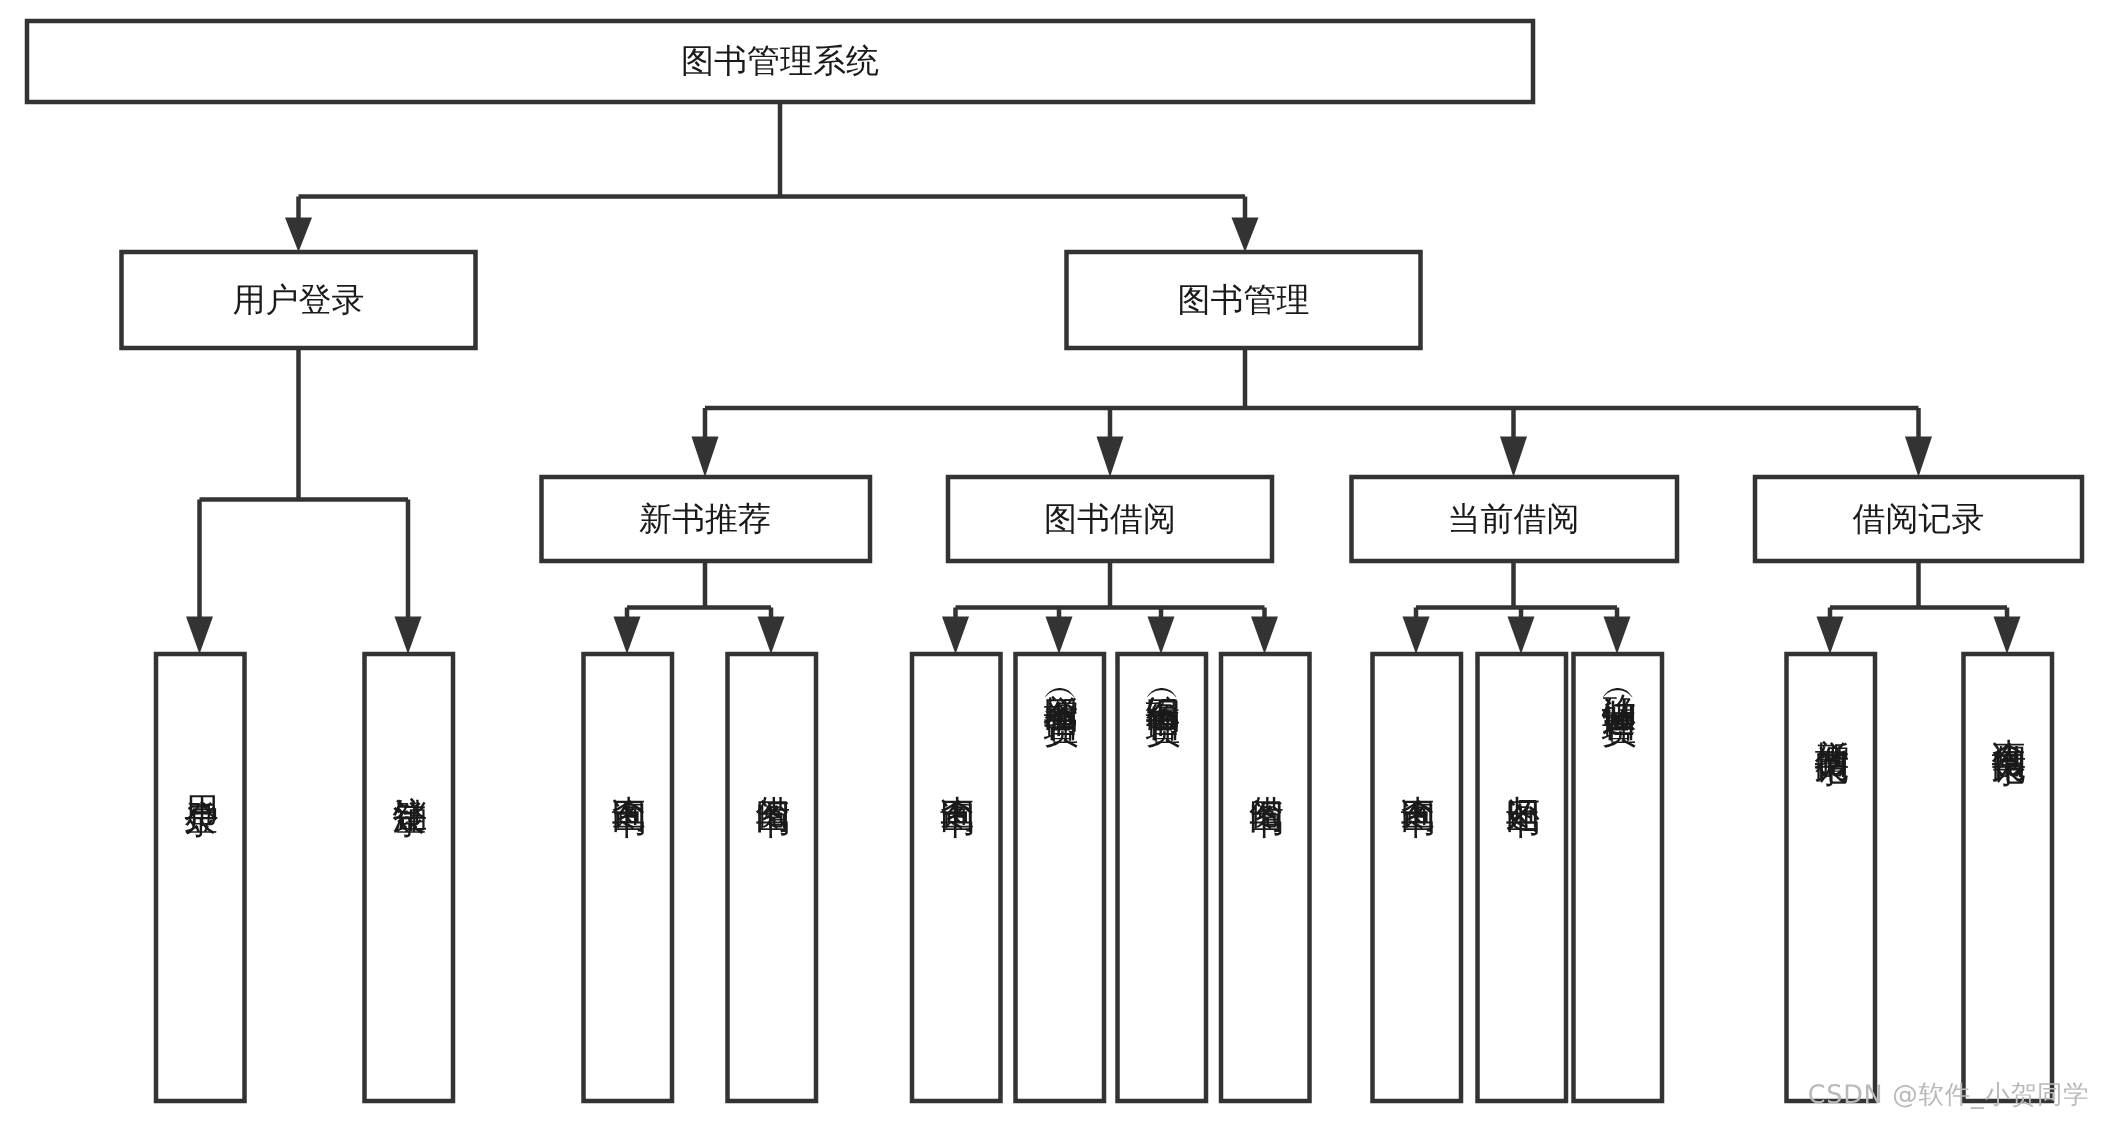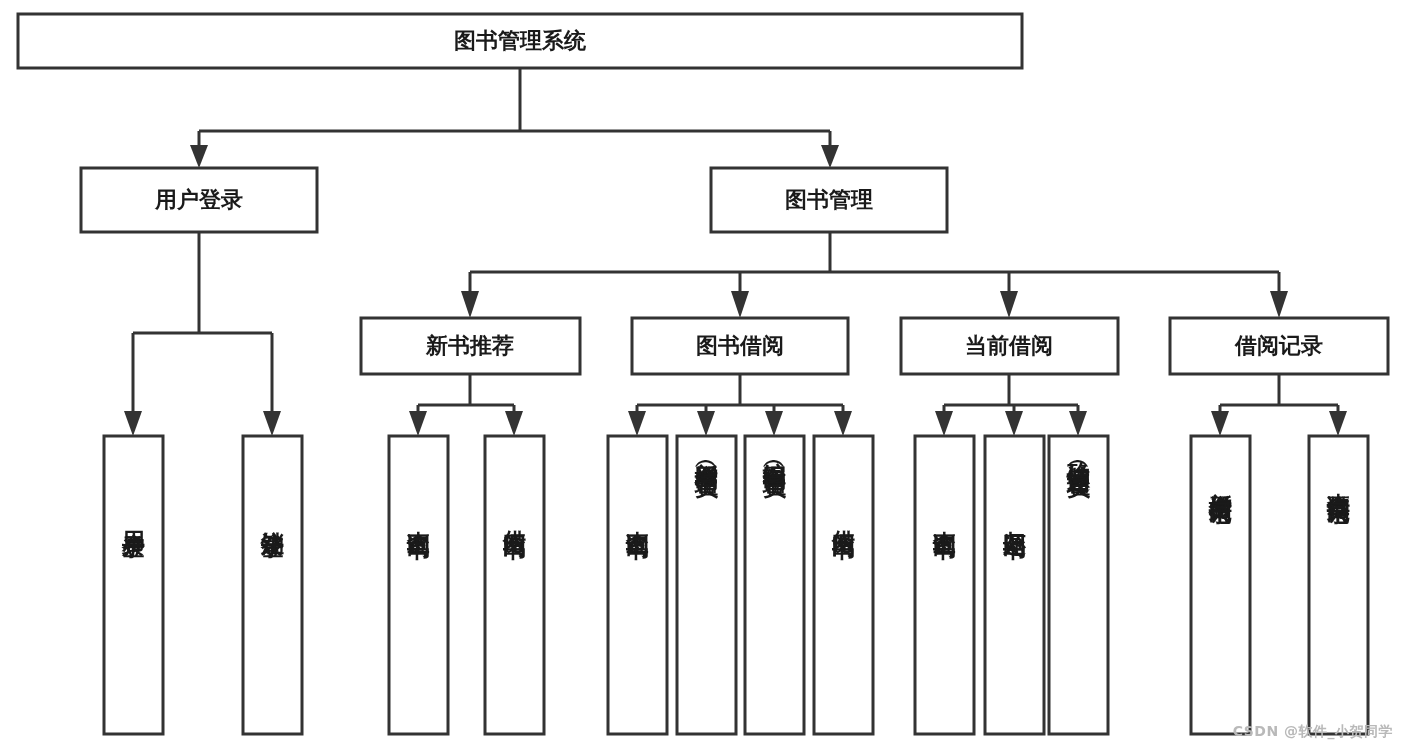--- a/index.html
+++ b/index.html
@@ -11,21 +11,20 @@
     width: 1405px;
     height: 747px;
     font-family: "DejaVu Sans", "Liberation Sans", sans-serif;
     overflow: hidden;
   }
   #diagram-root {
     position: relative;
     width: 1405px;
     height: 747px;
     background: #ffffff;
-    font-weight: bold;
   }
   svg#tree-svg {
     position: absolute;
     left: 0;
     top: 0;
     width: 1405px;
     height: 747px;
   }
   .node-box {
     fill: #ffffff;
@@ -60,21 +59,21 @@
     color: #1a1a1a;
     white-space: nowrap;
     transform: translateX(-50%);
     text-align: center;
   }
   .watermark {
     position: absolute;
     right: 12px;
     bottom: 6px;
     font-family: "DejaVu Sans", "Liberation Sans", sans-serif;
-    font-size: 14px;
+    font-size: 17px;
     color: #b9b9b9;
     letter-spacing: 0.5px;
     white-space: nowrap;
     pointer-events: none;
   }
 </style>
 </head>
 <body>
 
 <div id="diagram-root">

